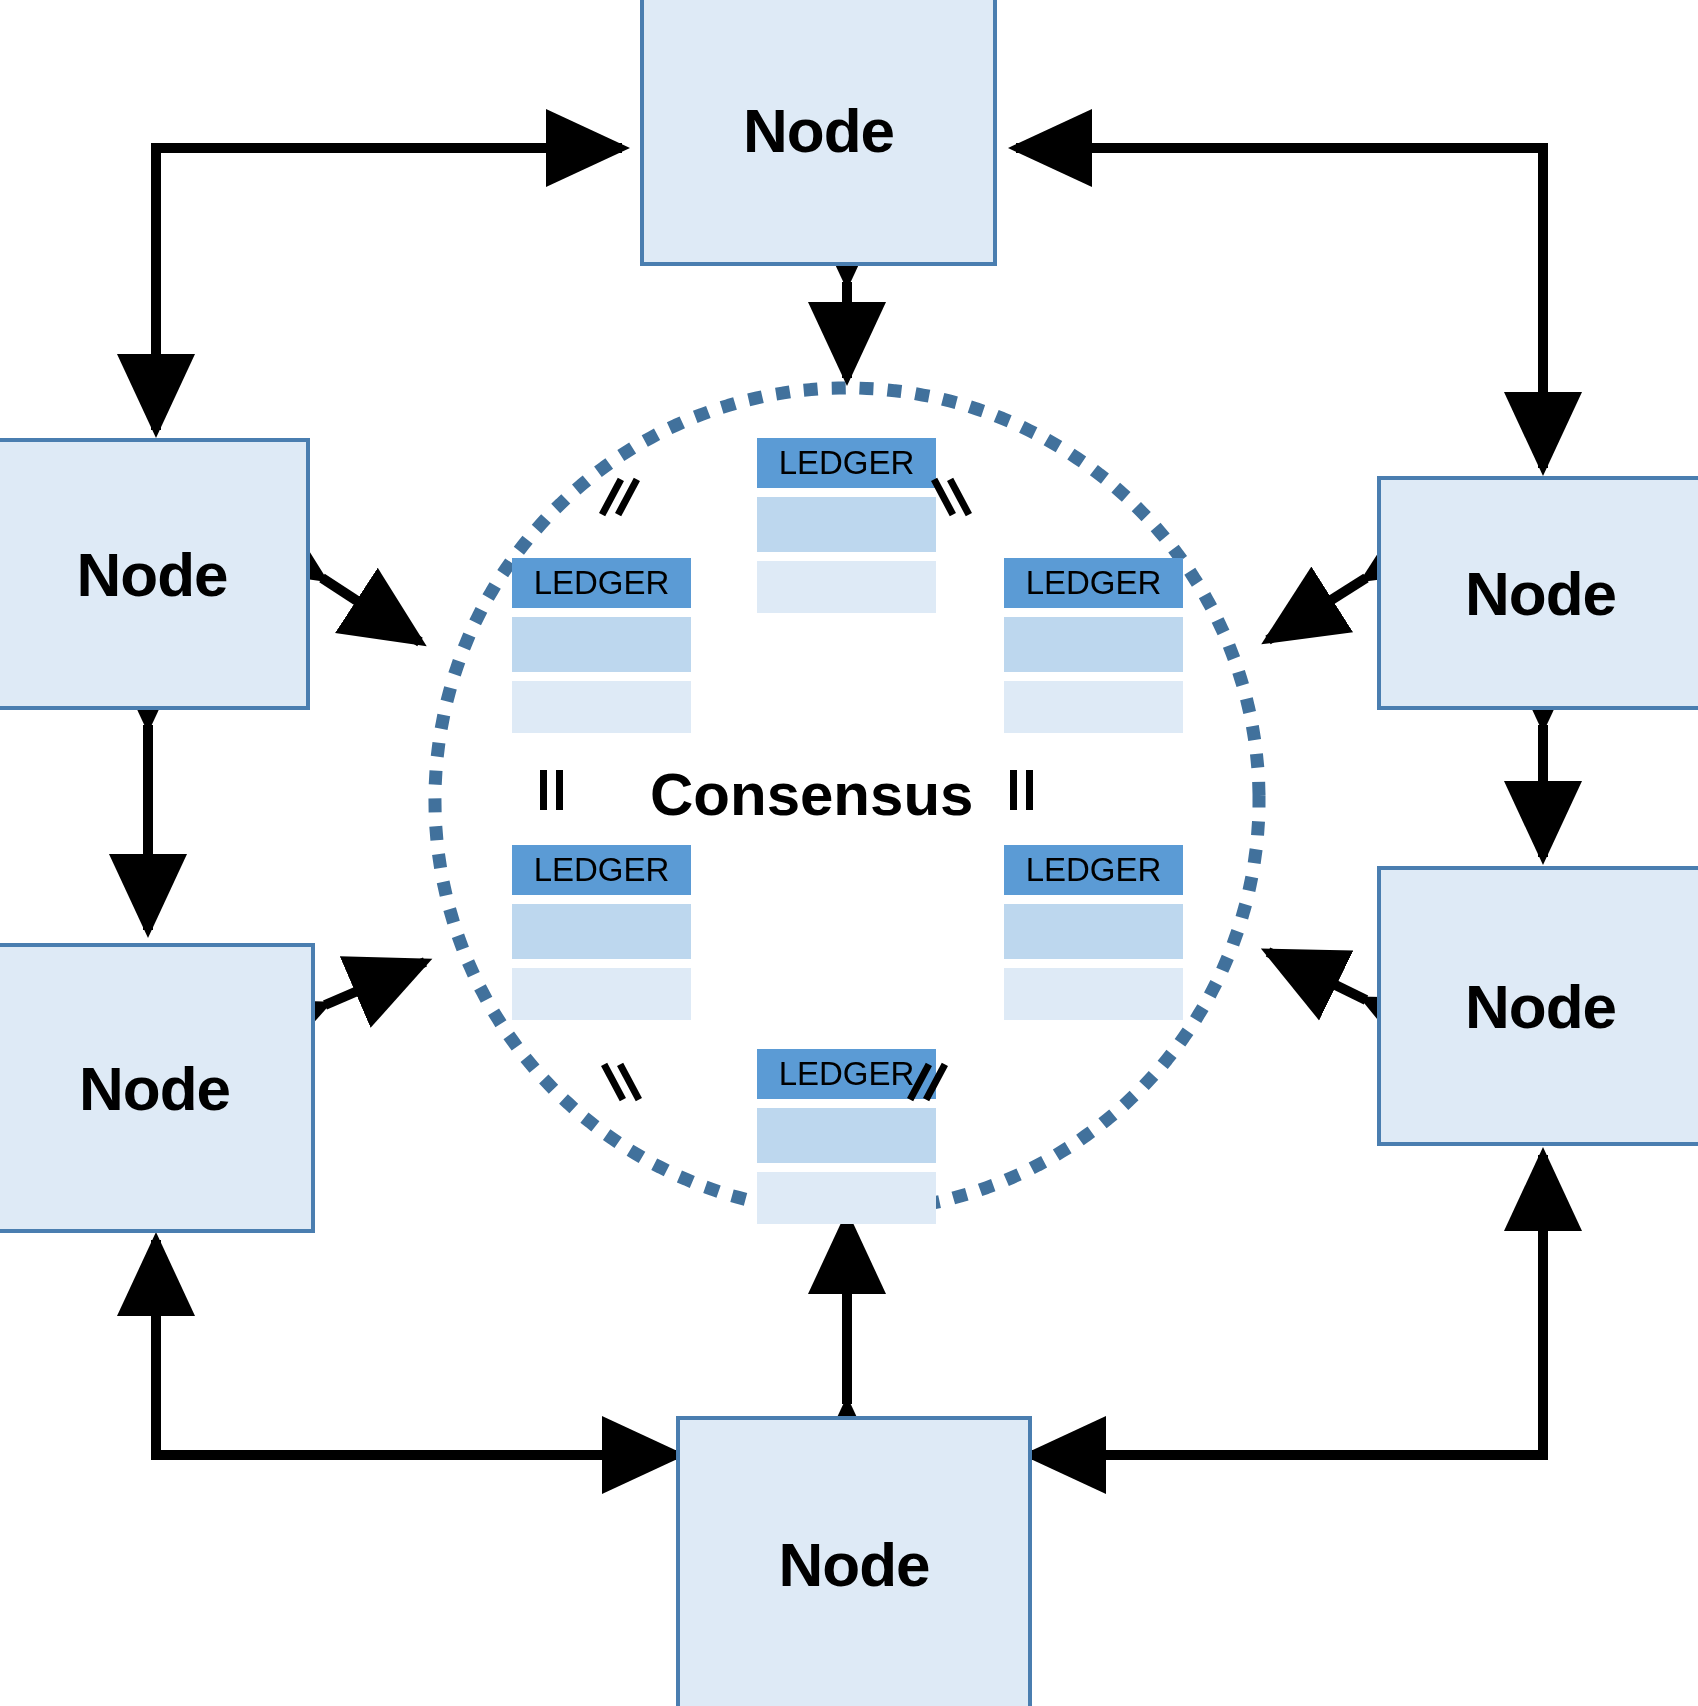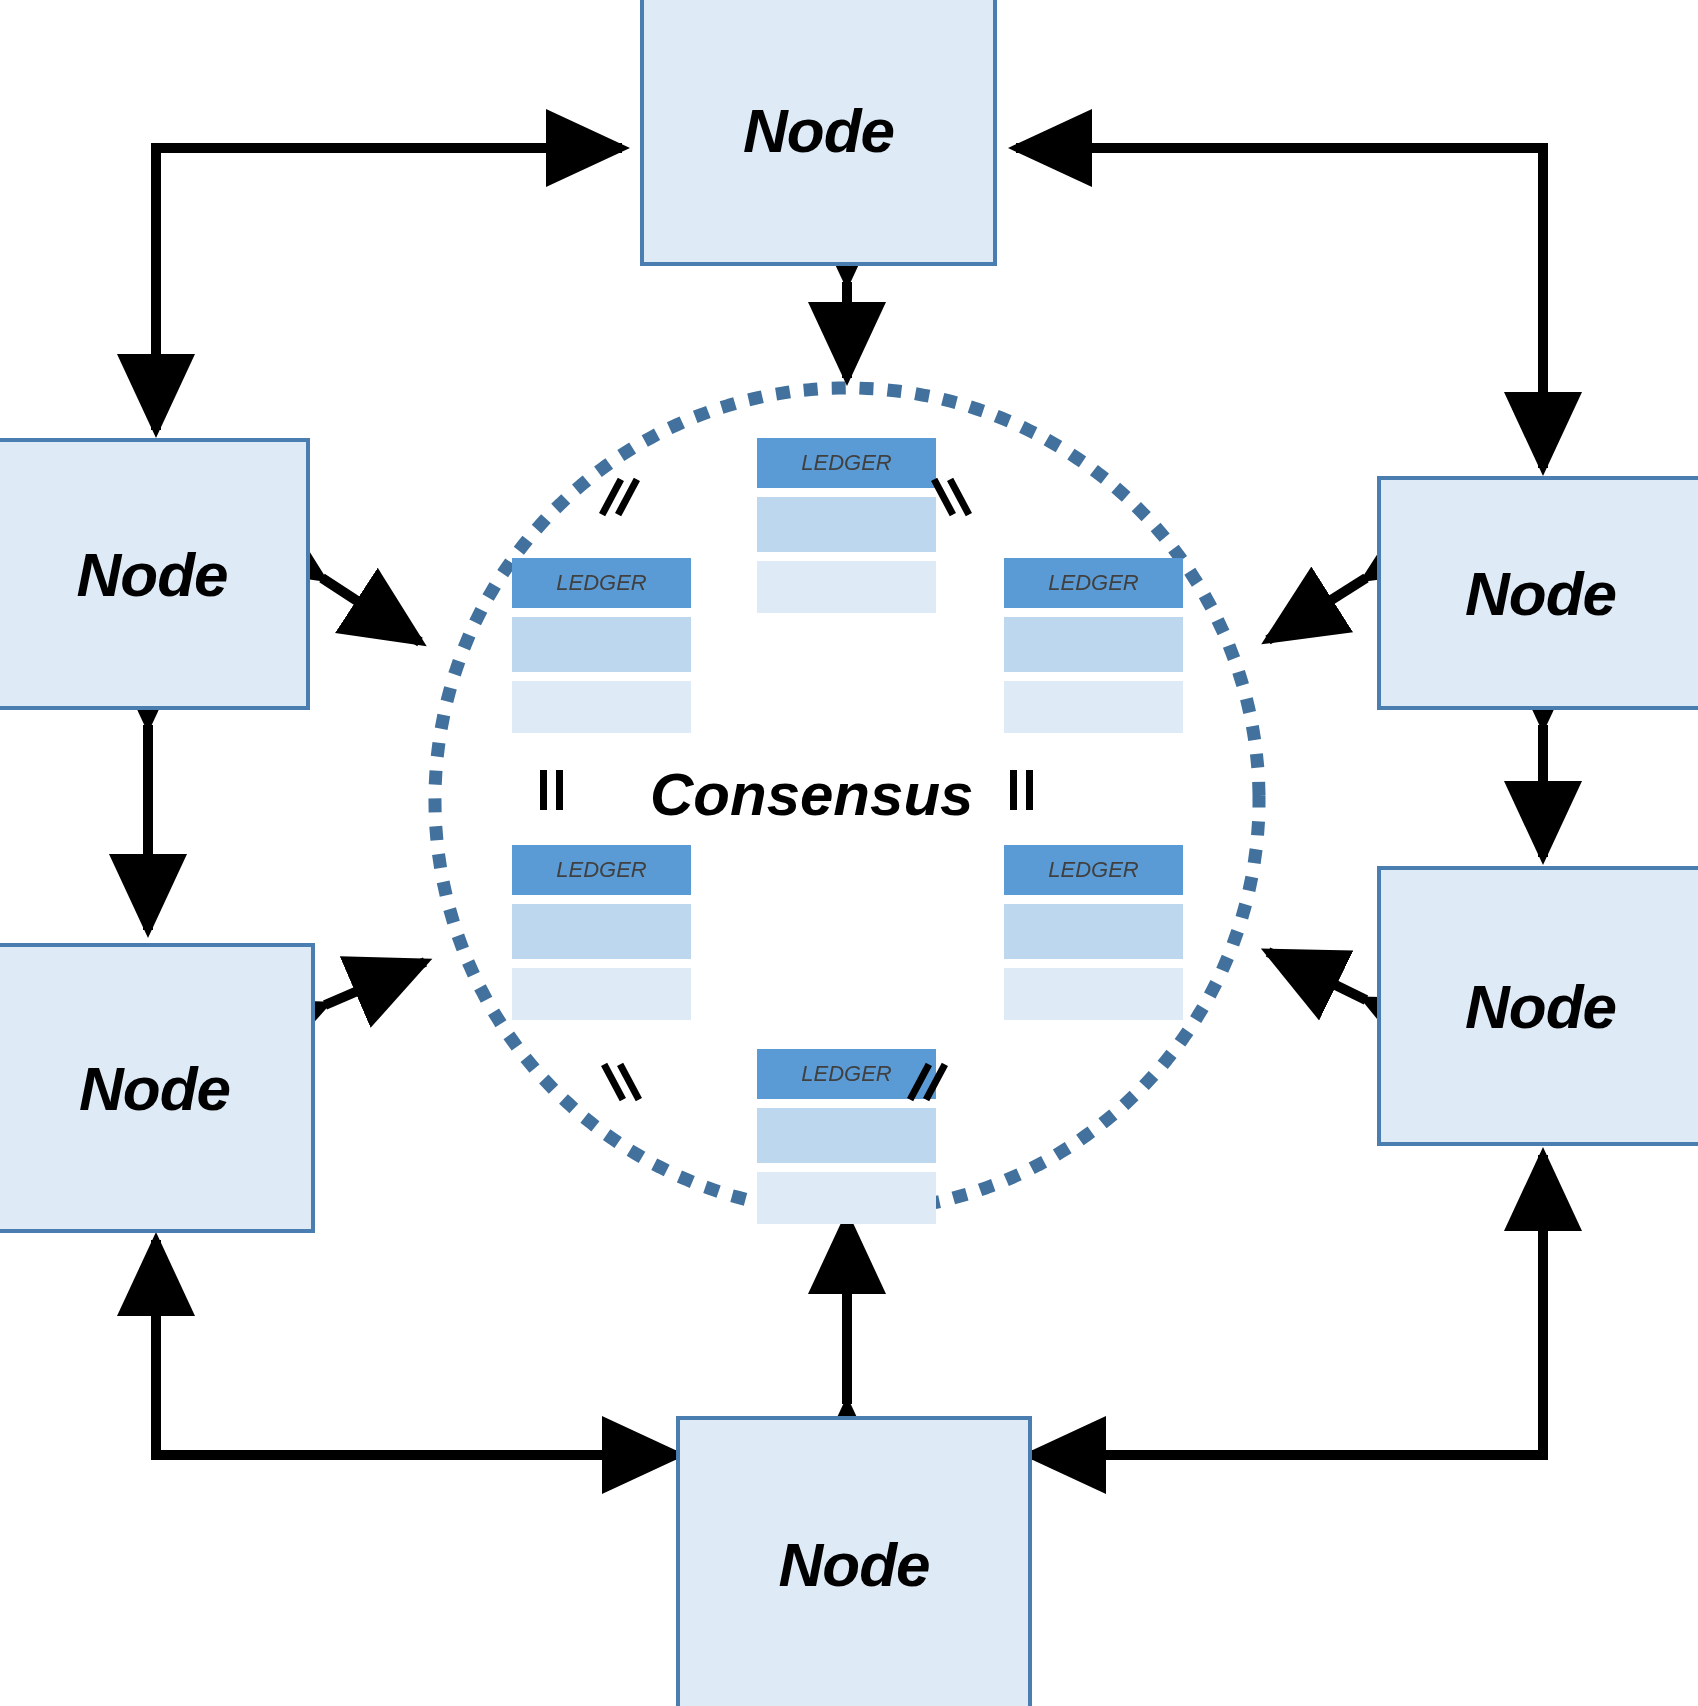--- a/index.html
+++ b/index.html
@@ -1,28 +1,28 @@
 <!DOCTYPE html>
 <html><head>
 <meta charset="utf-8">
 <title>Consensus Ledger Network Diagram</title>
 <style>
   html,body{margin:0;padding:0;background:#ffffff;}
   body{width:1698px;height:1706px;position:relative;overflow:hidden;
        font-family:"Liberation Sans","DejaVu Sans",sans-serif;}
-  #stage{position:absolute;left:0;top:0;width:1510px;height:1706px;font-style:italic;}
+  #stage{position:absolute;left:0;top:0;width:1510px;height:1706px;}
   svg.layer{position:absolute;left:0;top:0;width:1698px;height:1706px;overflow:visible;}
   .node-box{position:absolute;box-sizing:border-box;
             background:#DEEAF6;border:4px solid #4A7EB0;
             display:flex;align-items:center;justify-content:center;}
   .node-label{font-size:62px;font-weight:700;color:#000000;letter-spacing:-1px;
               font-family:"Liberation Sans","DejaVu Sans",sans-serif;}
   .ledger{position:absolute;width:179px;}
-  .ledger .hdr{height:50px;background:#5B9BD5;color:#404040;
-               font-size:22px;display:flex;align-items:center;justify-content:center;
+  .ledger .hdr{height:50px;background:#5B9BD5;color:#000000;
+               font-size:33px;display:flex;align-items:center;justify-content:center;
                letter-spacing:0px;font-family:"Liberation Sans","DejaVu Sans",sans-serif;}
   .ledger .row1{height:55px;background:#BDD7EE;margin-top:9px;}
   .ledger .row2{height:52px;background:#DEEAF6;margin-top:9px;}
   .consensus{position:absolute;font-size:60px;font-weight:700;color:#000;
              white-space:nowrap;font-family:"Liberation Sans","DejaVu Sans",sans-serif;}
   .eqmark{position:absolute;width:44px;height:44px;}
   .eqmark i{position:absolute;display:block;width:7px;height:40px;background:#000;}
   .eqmark i:nth-child(1){left:8px;top:2px;}
   .eqmark i:nth-child(2){left:24px;top:2px;}
   .eq-v i{transform:none;}

